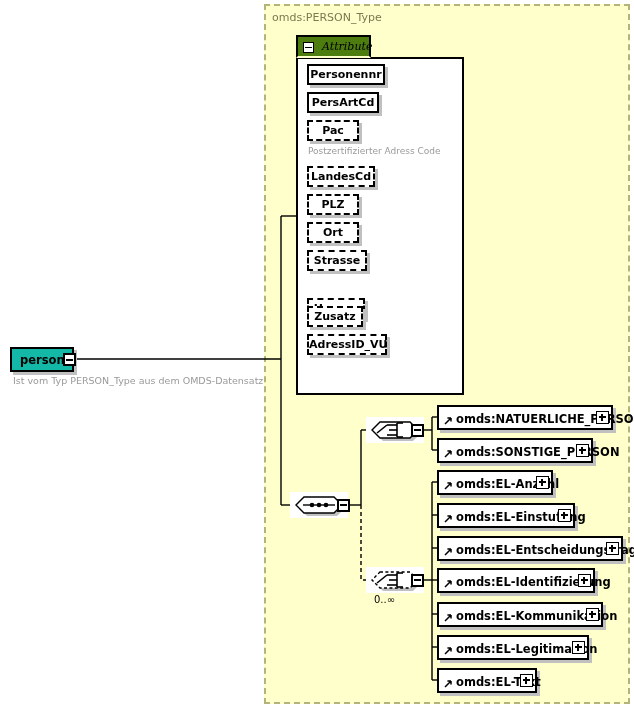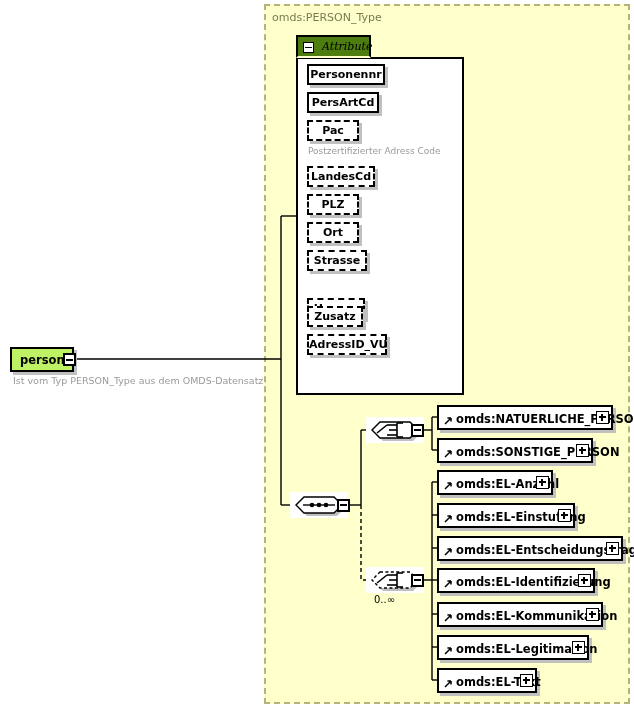--- a/index.html
+++ b/index.html
@@ -123,21 +123,21 @@
     position: absolute;
     font-size: 9px;
     color: #9a9a9a;
     font-family: "DejaVu Sans", sans-serif;
     white-space: nowrap;
   }
 
   
   .elem-box {
     position: absolute;
-    background: #bef264;
+    background: #14b8a6;
     border: 2px solid #000000;
     box-sizing: border-box;
     box-shadow: 3px 3px 0 0 #c0c0c0;
     height: 25px;
   }
   .elem-box .elem-label {
     position: absolute;
     top: 4px;
     font-size: 11.5px;
     font-weight: bold;

